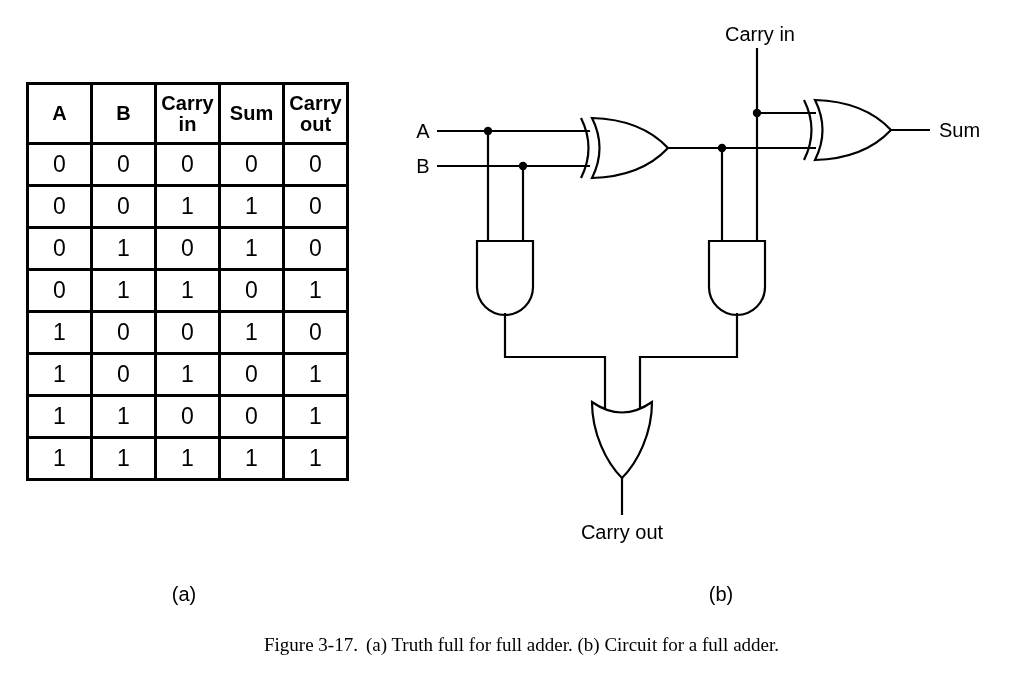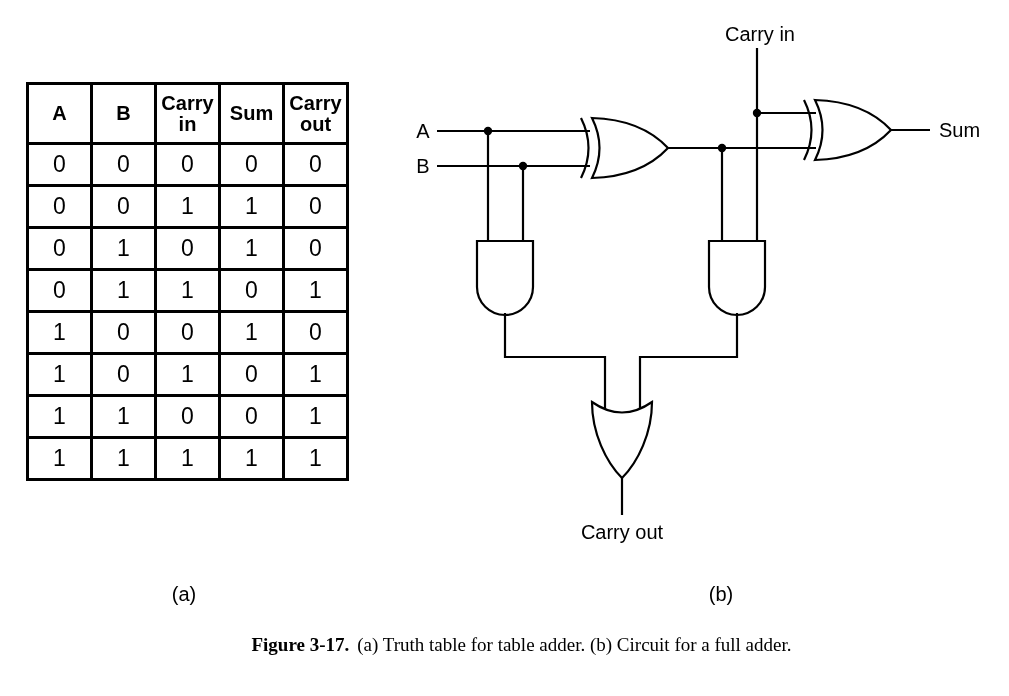--- a/index.html
+++ b/index.html
@@ -58,21 +58,21 @@
   
   .caption {
     position: absolute;
     left: 34px;
     right: 0;
     top: 634px;
     text-align: center;
     font: 400 19px "Liberation Serif", serif;
     white-space: nowrap;
   }
-  .caption .caption-label { font-weight: 700; }
+  .caption .caption-label { font-weight: 400; }
   .caption .caption-text { margin-left: 8px; }
 </style>
 </head>
 <body>
 
 <div class="page">
 
   <table class="truth-table">
     <thead>
       <tr>
@@ -195,16 +195,16 @@
       <text x="760" y="41" text-anchor="middle">Carry in</text>
       <text x="939" y="137" text-anchor="start">Sum</text>
       <text x="622" y="539" text-anchor="middle">Carry out</text>
     </g>
 
     <text x="184" y="601" text-anchor="middle">(a)</text>
     <text x="721" y="601" text-anchor="middle">(b)</text>
   </svg>
 
   <div class="caption">
-    <span class="caption-label">Figure 3-17.</span><span class="caption-text">(a) Truth table for table adder. (b) Circuit for a full adder.</span>
+    <span class="caption-label">Figure 3-17.</span><span class="caption-text">(a) Truth full for full adder. (b) Circuit for a full adder.</span>
   </div>
 
 </div>
 
 </body></html>

